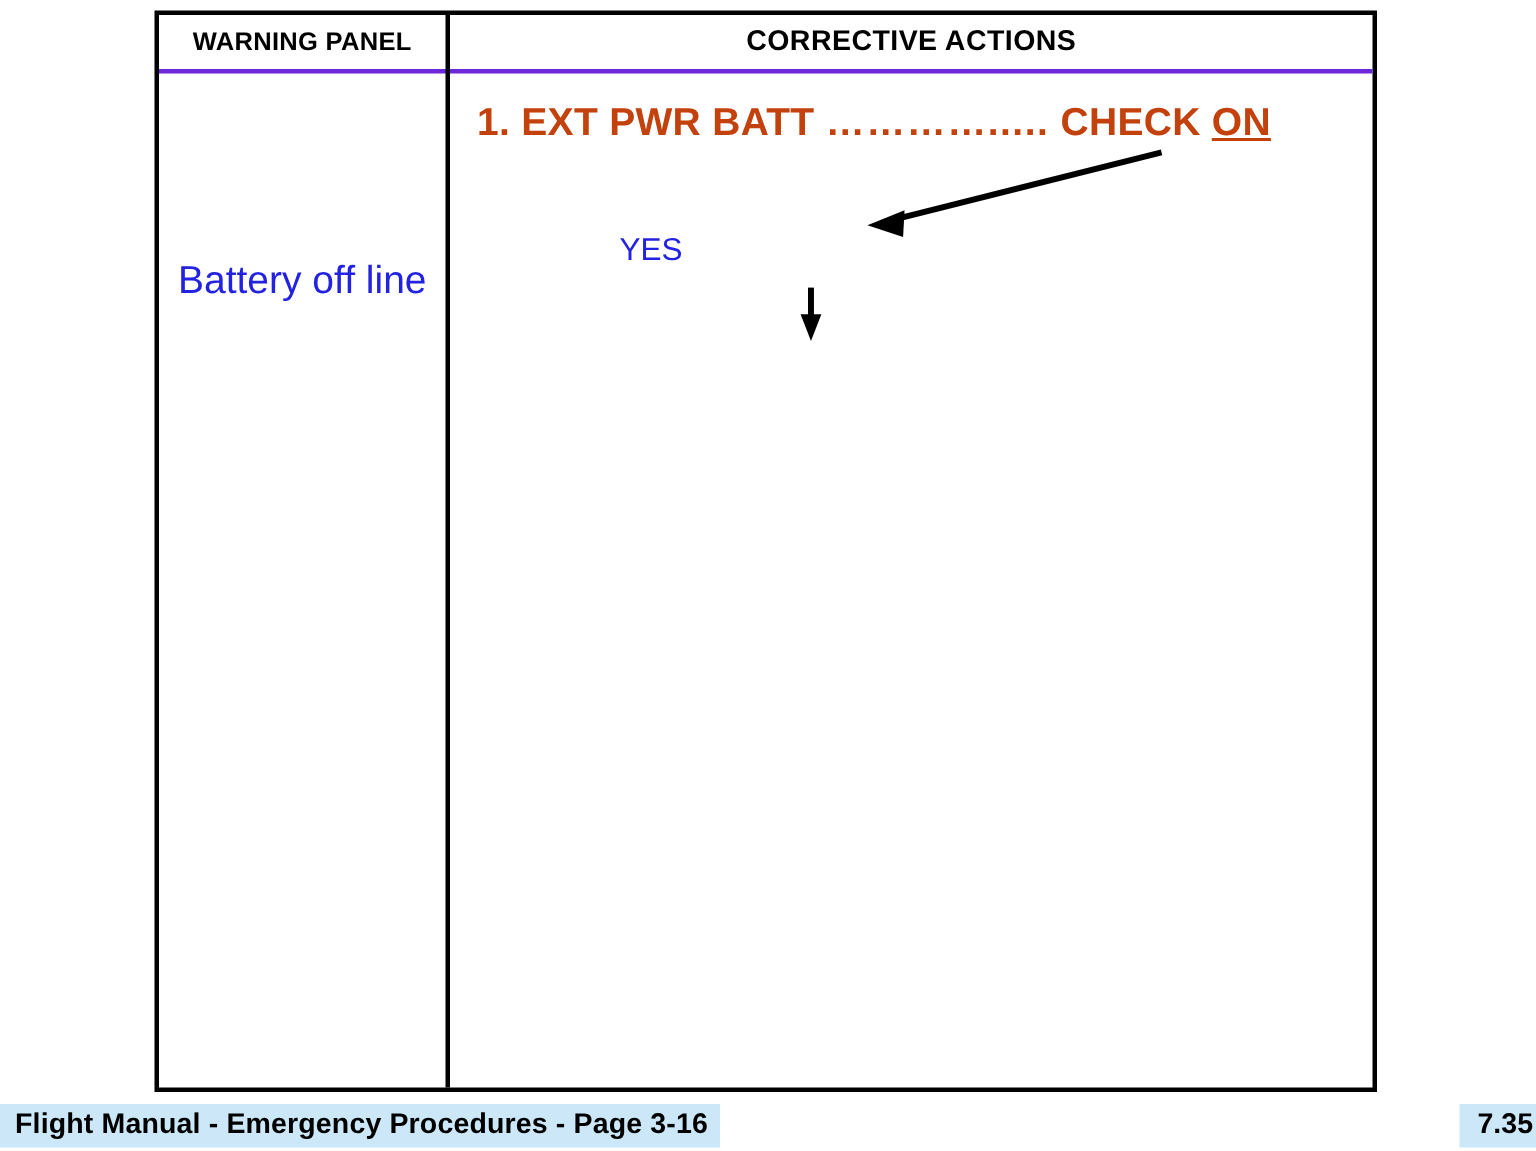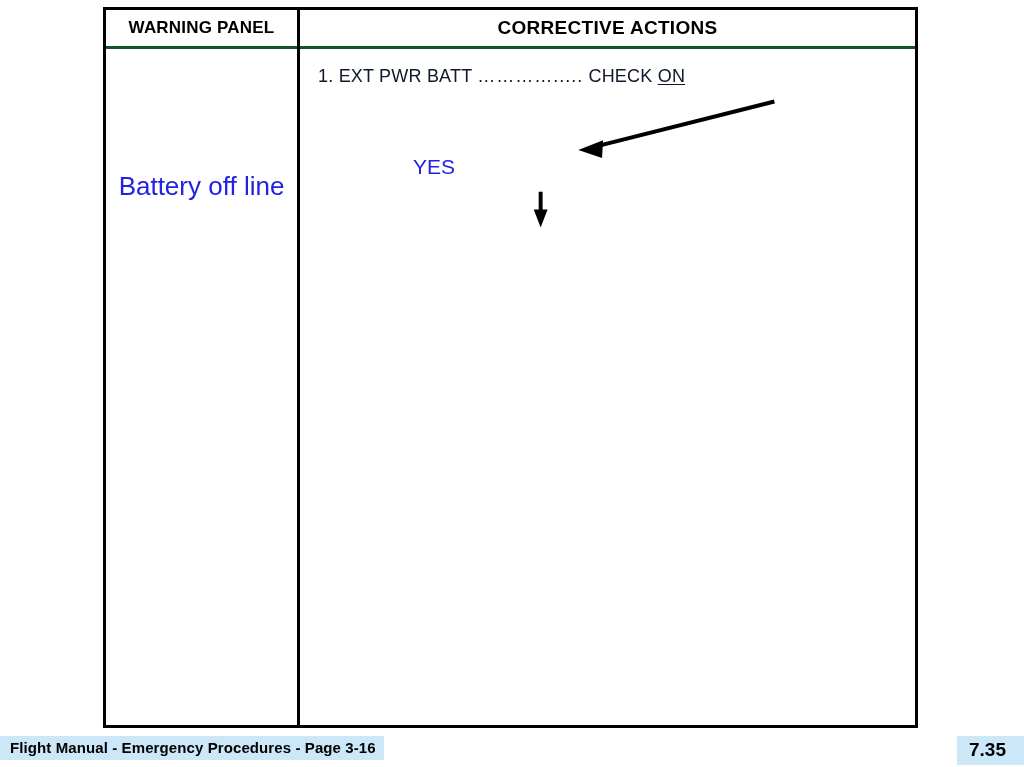--- a/index.html
+++ b/index.html
@@ -26,21 +26,21 @@
     box-sizing: border-box;
     background: #ffffff;
   }
 
   .table-header-row {
     position: absolute;
     left: 0;
     top: 0;
     width: 100%;
     height: 39px;
-    border-bottom: 3px solid #14532d;
+    border-bottom: 3px solid #6d28d9;
     box-sizing: border-box;
   }
 
   .col-divider {
     position: absolute;
     left: 191px;
     top: 0;
     width: 3px;
     height: 100%;
     background: #000000;
@@ -148,23 +148,23 @@
     left: 194px;
     top: 0;
     right: 0;
     height: 100%;
   }
 
   .action-line {
     position: absolute;
     left: 18px;
     top: 17px;
-    font-size: 18px;
-    font-weight: normal;
-    color: #0f172a;
+    font-size: 26px;
+    font-weight: bold;
+    color: #c2410c;
     white-space: nowrap;
     letter-spacing: 0.2px;
   }
   .action-line .leader {
     letter-spacing: 1px;
   }
   .action-line .underlined {
     text-decoration: underline;
     text-underline-offset: 2px;
   }
@@ -187,32 +187,32 @@
     pointer-events: none;
   }
 
   
   .footer-left {
     position: absolute;
     left: 0;
     top: 736px;
     background: #cbe7f8;
     padding: 3px 8px 4px 10px;
-    font-size: 15px;
+    font-size: 19px;
     font-weight: bold;
     color: #000000;
     white-space: nowrap;
     letter-spacing: 0.1px;
   }
   .footer-right {
     position: absolute;
     right: 0;
     top: 736px;
     background: #cbe7f8;
-    padding: 3px 18px 4px 12px;
+    padding: 3px 2px 4px 12px;
     font-size: 19px;
     font-weight: bold;
     color: #000000;
     white-space: nowrap;
   }
 </style>
 </head>
 <body>
 
 <div class="proc-table">

